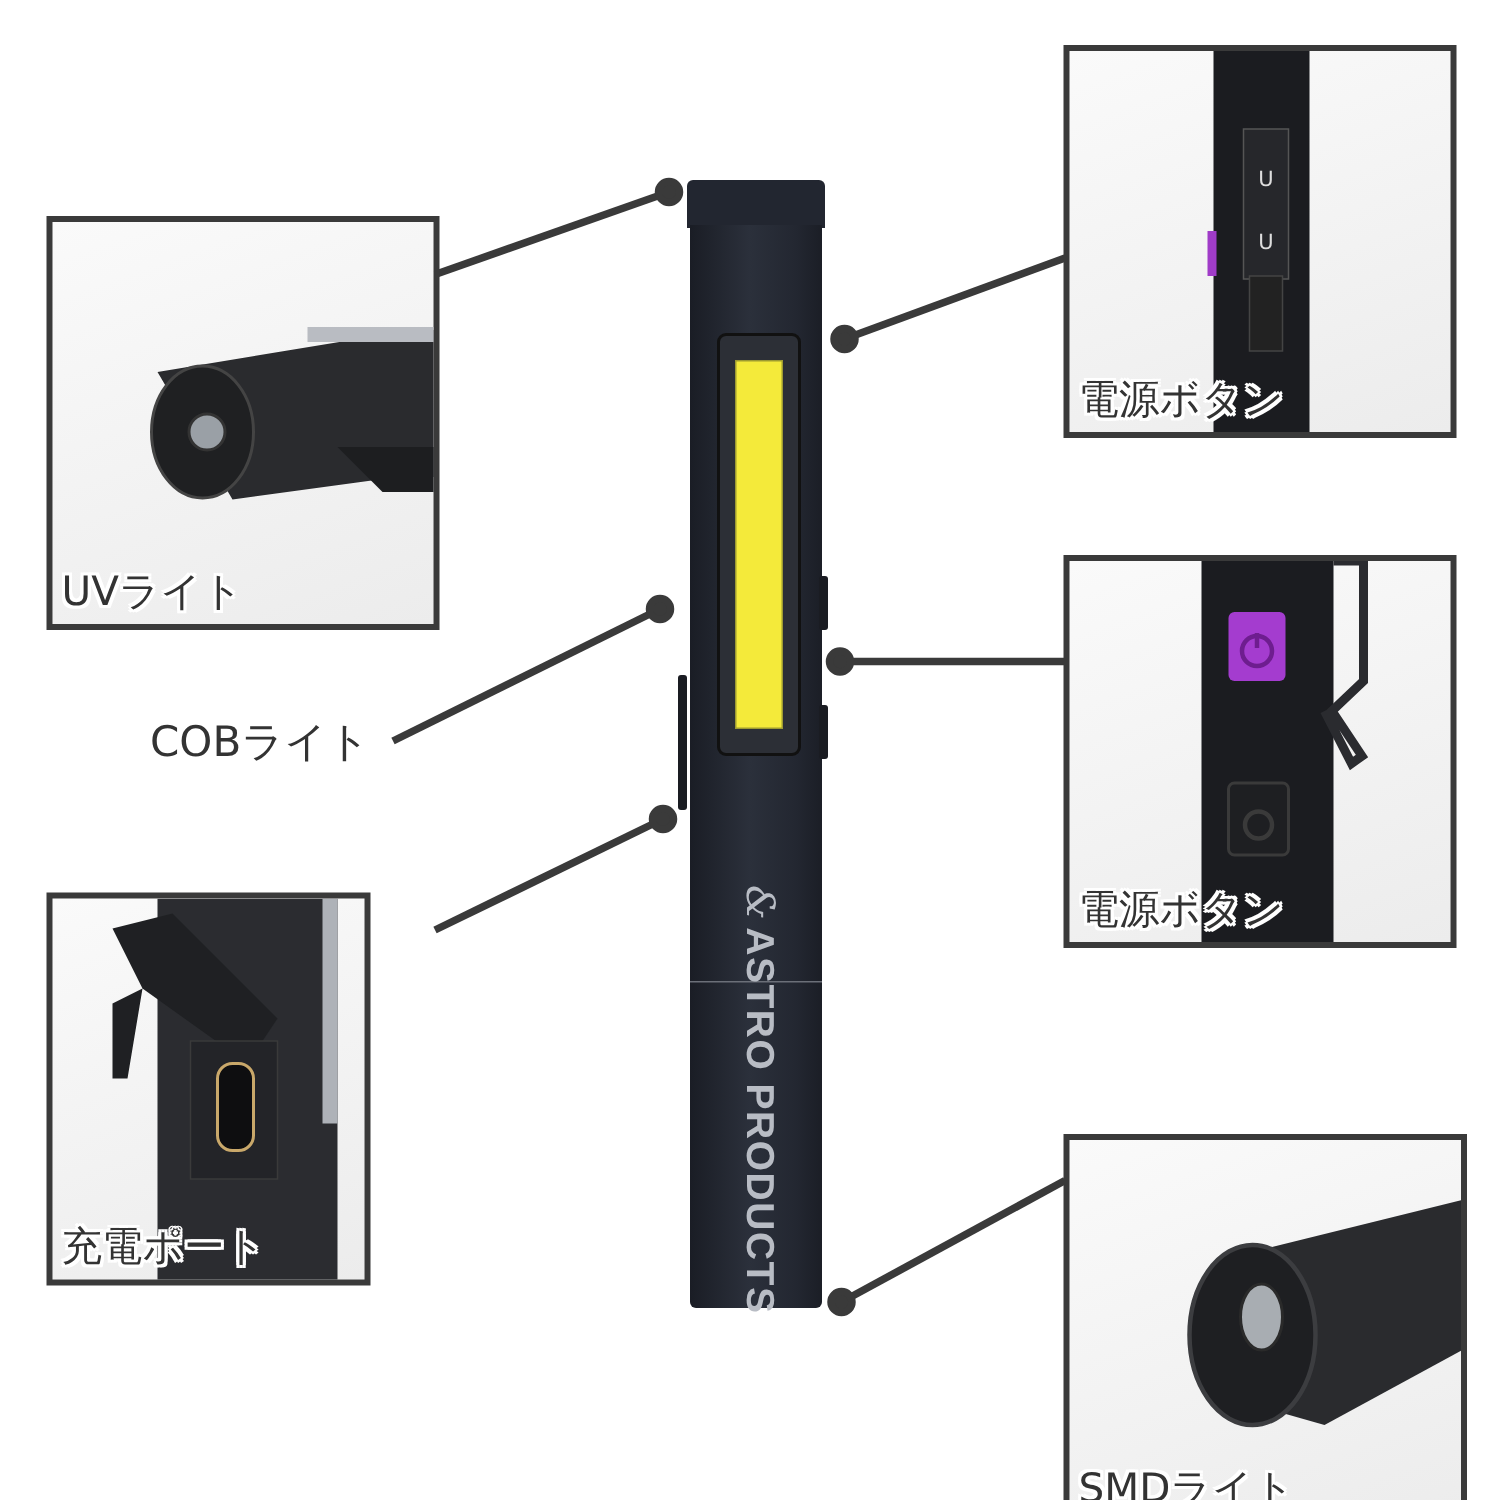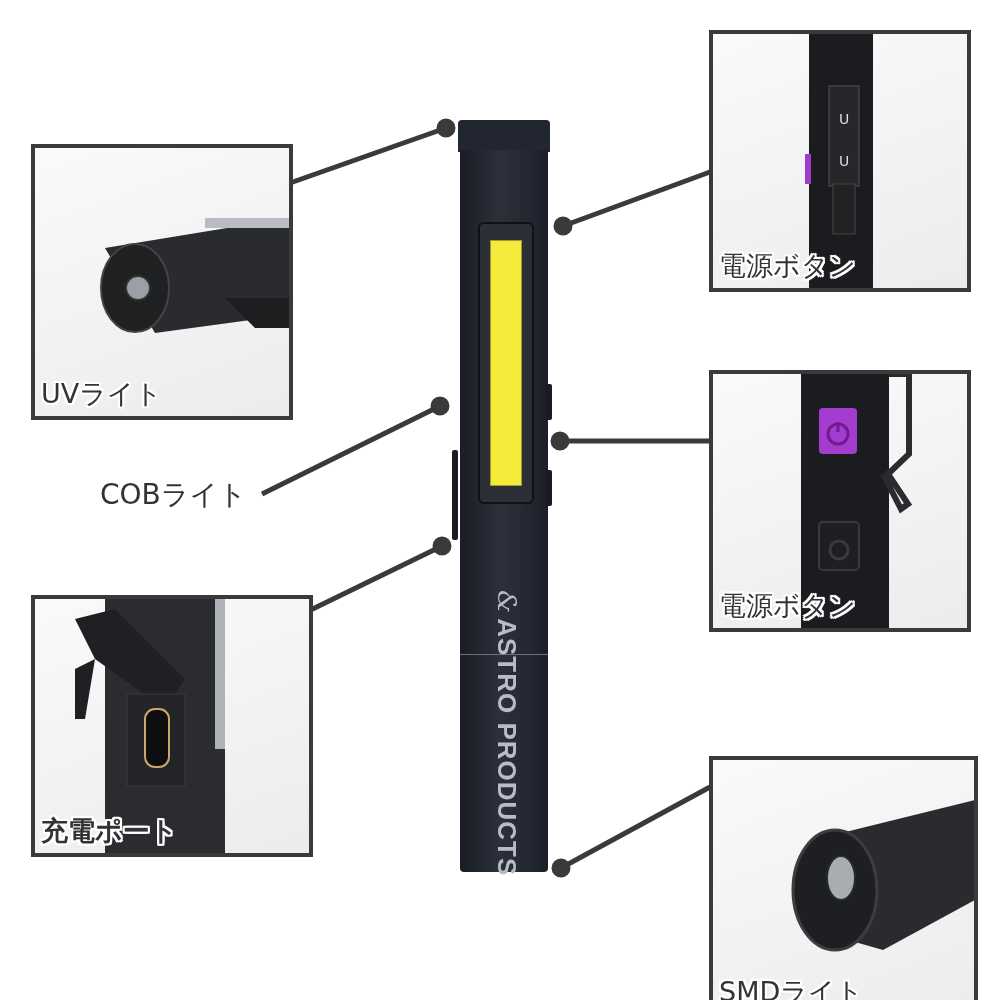--- a/index.html
+++ b/index.html
@@ -88,21 +88,21 @@
     <path d="M176 0 L196 0 L196 80 L175 100 L195 130 L188 135 L170 100" fill="none" stroke="#2a2b2f" stroke-width="6"></path>
     <rect x="106" y="34" width="38" height="46" rx="4" fill="#a43ccf"></rect>
     <circle cx="125" cy="60" r="10" fill="none" stroke="#6e1d8f" stroke-width="3"></circle>
     <line x1="125" y1="48" x2="125" y2="58" stroke="#6e1d8f" stroke-width="3"></line>
     <rect x="106" y="148" width="40" height="48" rx="4" fill="#1e1f22" stroke="#3a3a3a" stroke-width="2"></rect>
     <circle cx="126" cy="176" r="9" fill="none" stroke="#3a3a3a" stroke-width="3"></circle>
   </svg>
   <div class="cap">電源ボタン</div>
 </div>
 
-<div class="panel" style="left:31px;top:595px;width:282px;height:262px;font-weight:bold;">
+<div class="panel" style="left:31px;top:595px;width:216px;height:262px;">
   <svg class="shape" width="262" height="262" style="left:0;top:0">
     <rect x="70" y="0" width="120" height="262" fill="#2b2c30"></rect>
     <rect x="180" y="0" width="10" height="150" fill="#aeb2b8"></rect>
     <path d="M40 20 L80 10 L150 80 L130 110 L60 60 Z" fill="#1f2023"></path>
     <path d="M40 70 L60 60 L50 120 L40 120 Z" fill="#1f2023"></path>
     <rect x="92" y="95" width="58" height="92" fill="#232428" stroke="#3a3a3a" stroke-width="1"></rect>
     <rect x="110" y="110" width="24" height="58" rx="10" fill="#0e0e10" stroke="#c9a86a" stroke-width="2"></rect>
   </svg>
   <div class="cap">充電ポート</div>
 </div>

